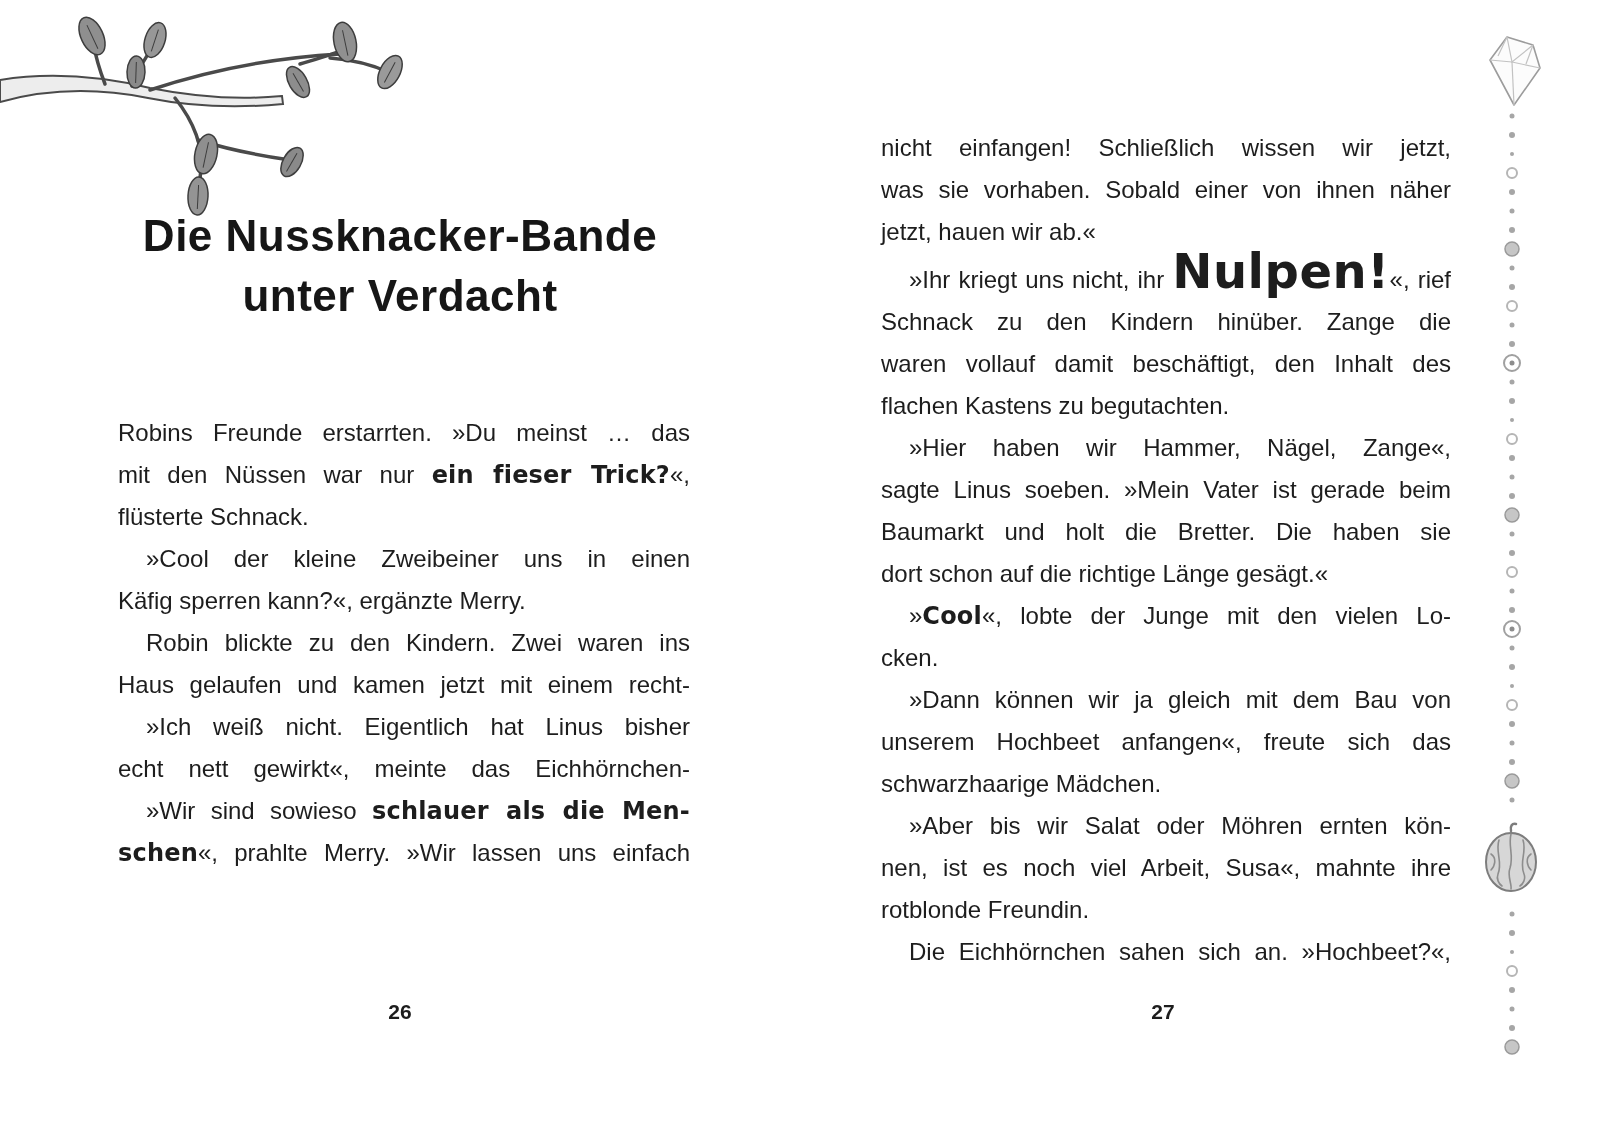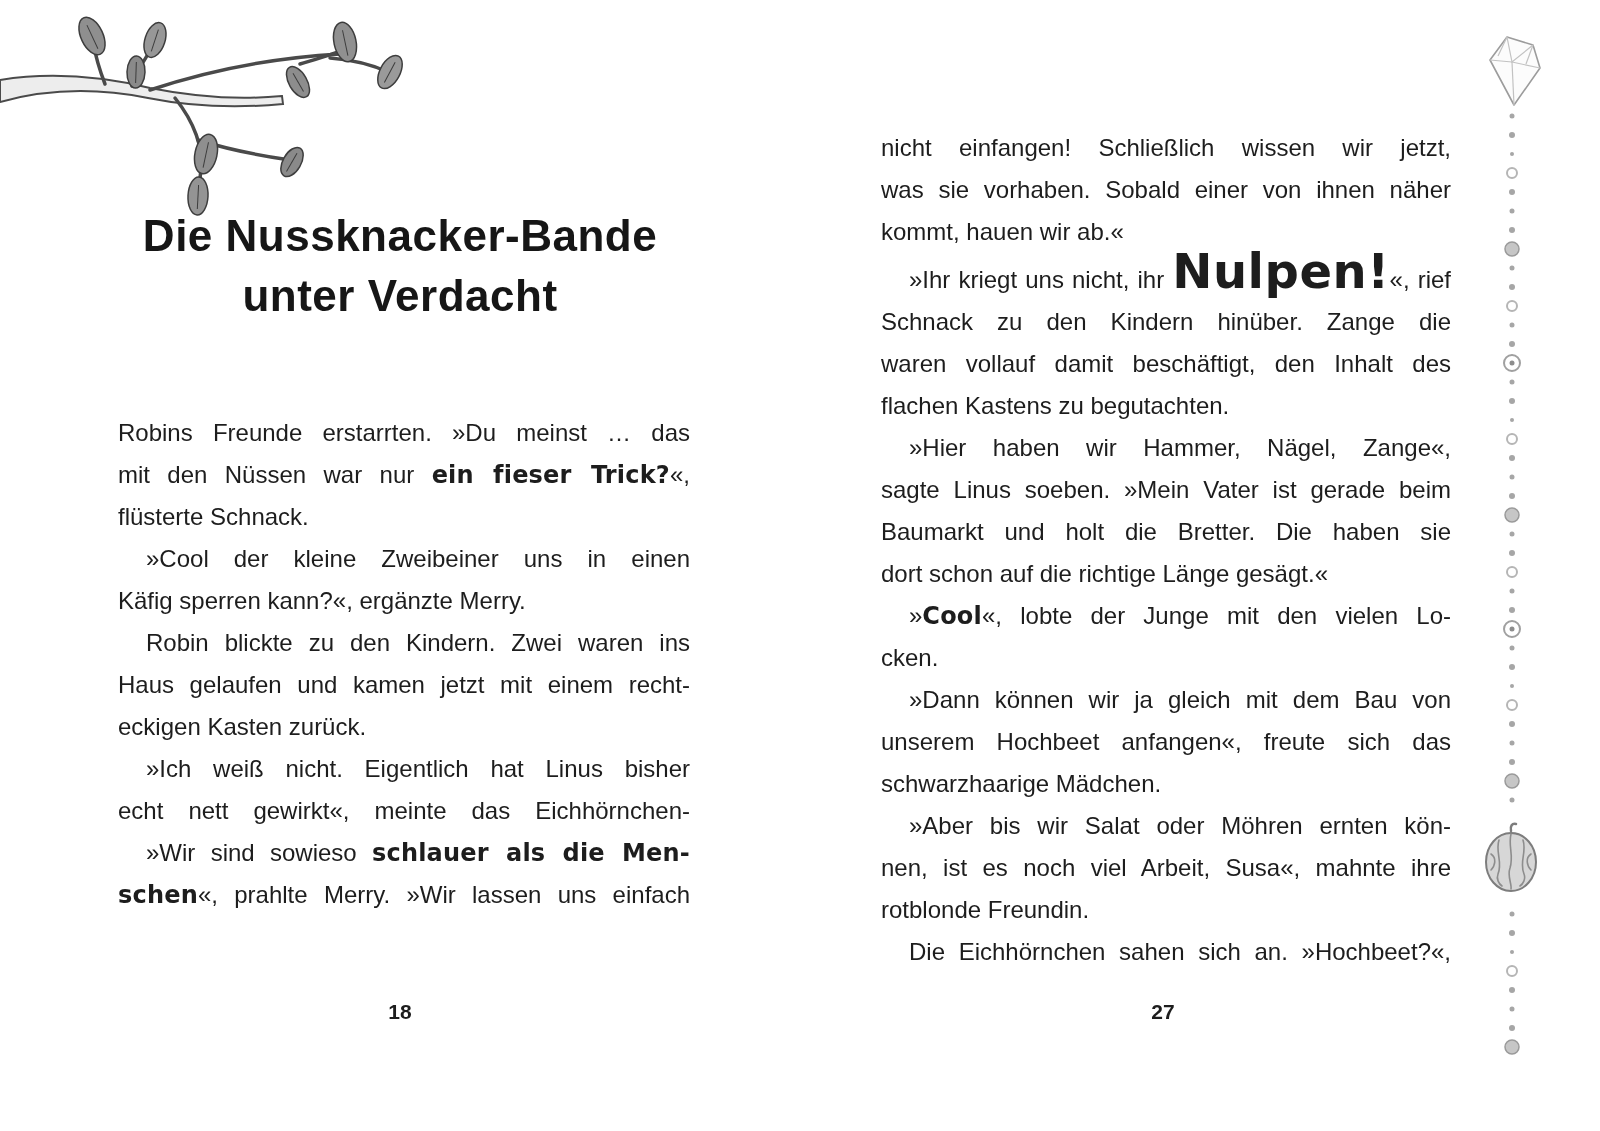--- a/index.html
+++ b/index.html
@@ -138,34 +138,33 @@
       <span class="tl">unter Verdacht</span>
     </h1>
     <div class="body-text left-col">
         <div class="line just"><span>Robins Freunde erstarrten. »Du meinst … das</span></div>
         <div class="line just"><span>mit den Nüssen war nur </span><span class="marker-b">ein fieser Trick?</span><span>«,</span></div>
         <div class="line"><span>flüsterte Schnack.</span></div>
         <div class="line just indent"><span>»Cool der kleine Zweibeiner uns in einen</span></div>
         <div class="line"><span>Käfig sperren kann?«, ergänzte Merry.</span></div>
         <div class="line just indent"><span>Robin blickte zu den Kindern. Zwei waren ins</span></div>
         <div class="line just"><span>Haus gelaufen und kamen jetzt mit einem recht-</span></div>
-        <div class="line"><span>eckigen Kasten zurück.</span></div>
         <div class="line just indent"><span>»Ich weiß nicht. Eigentlich hat Linus bisher</span></div>
         <div class="line just"><span>echt nett gewirkt«, meinte das Eichhörnchen-</span></div>
         <div class="line just indent"><span>»Wir sind sowieso </span><span class="marker-b">schlauer als die Men-</span></div>
         <div class="line just"><span class="marker-b">schen</span><span>«, prahlte Merry. »Wir lassen uns einfach</span></div>
       </div>
-    <div class="pagenum pn-left">18</div>
+    <div class="pagenum pn-left">26</div>
   </div>
 
   <div>
     <div class="body-text right-col">
         <div class="line just"><span>nicht einfangen! Schließlich wissen wir jetzt,</span></div>
         <div class="line just"><span>was sie vorhaben. Sobald einer von ihnen näher</span></div>
-        <div class="line"><span>kommt, hauen wir ab.«</span></div>
+        <div class="line"><span>jetzt, hauen wir ab.«</span></div>
         <div class="line just indent"><span>»Ihr kriegt uns nicht, ihr </span><span class="marker-big">Nulpen!</span><span>«, rief</span></div>
         <div class="line just"><span>Schnack zu den Kindern hinüber. Zange die</span></div>
         <div class="line just"><span>waren vollauf damit beschäftigt, den Inhalt des</span></div>
         <div class="line"><span>flachen Kastens zu begutachten.</span></div>
         <div class="line just indent"><span>»Hier haben wir Hammer, Nägel, Zange«,</span></div>
         <div class="line just"><span>sagte Linus soeben. »Mein Vater ist gerade beim</span></div>
         <div class="line just"><span>Baumarkt und holt die Bretter. Die haben sie</span></div>
         <div class="line"><span>dort schon auf die richtige Länge gesägt.«</span></div>
         <div class="line just indent"><span>»</span><span class="marker-b">Cool</span><span>«, lobte der Junge mit den vielen Lo-</span></div>
         <div class="line"><span>cken.</span></div>

